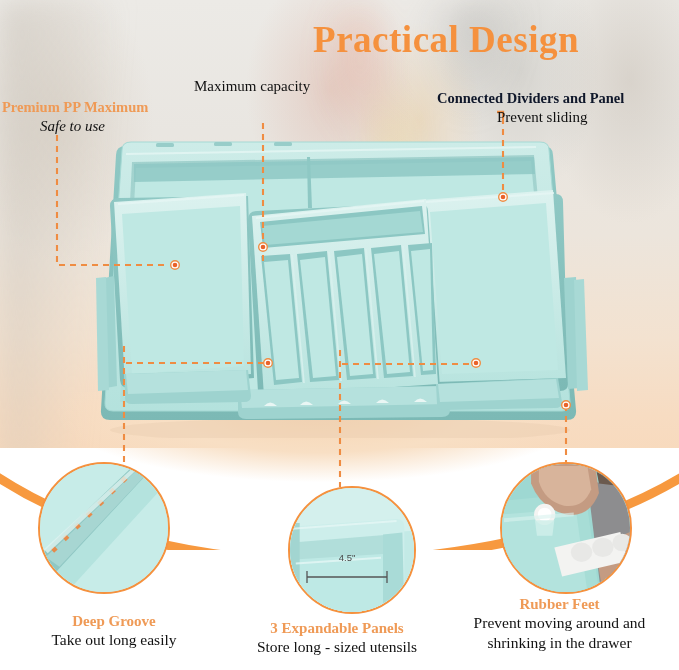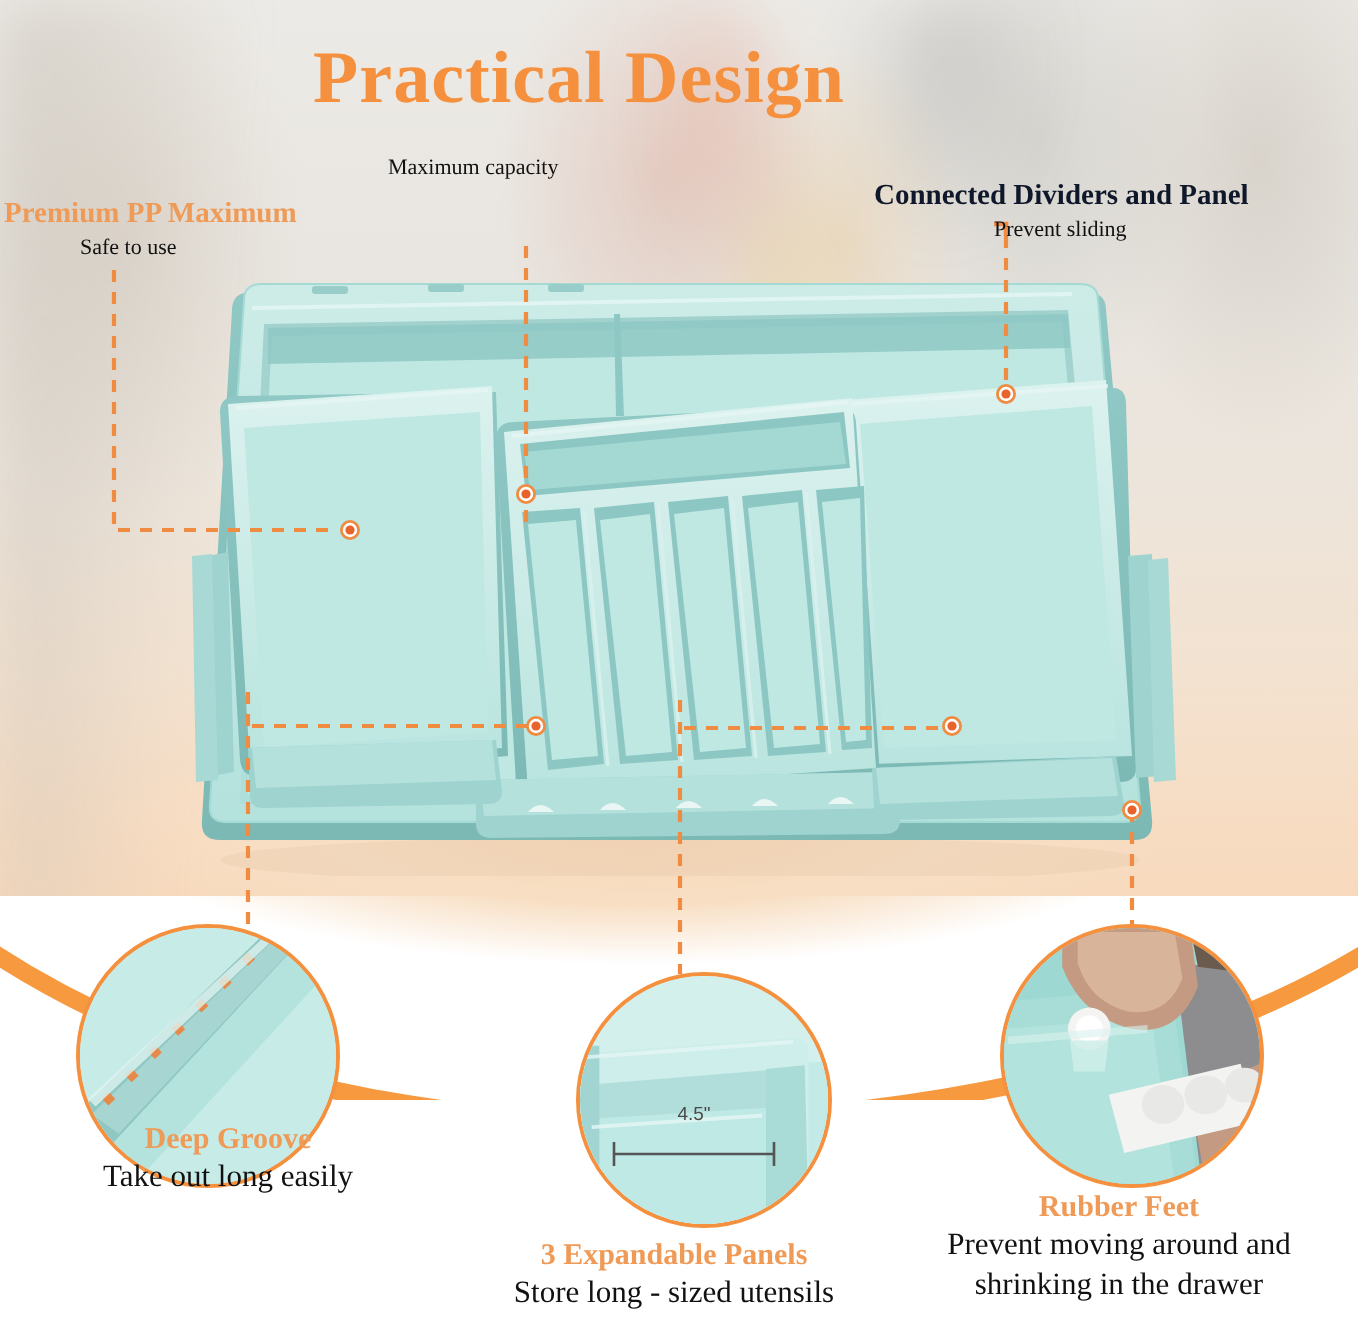--- a/index.html
+++ b/index.html
@@ -43,44 +43,44 @@
     position:absolute; left:-20px; top:392px; width:720px; height:150px;
     background:radial-gradient(340px 90px at 340px 20px, #f6d6b4 0%, #f8dfc4 45%, rgba(255,255,255,0) 78%);
   }
 
   
   .arc{ position:absolute; left:0; top:430px; width:679px; height:120px; }
 
   
   .title{
     position:absolute; left:0; top:18px; width:579px;
-    text-align:center;
+    text-align:right;
     font-family:"Liberation Serif", serif;
     font-weight:bold; font-size:37px; letter-spacing:.5px;
     color:#f5913e;
   }
 
   
   .lbl{ position:absolute; font-family:"Liberation Serif", serif; }
   .lbl .head{ color:#ef9a56; font-weight:bold; font-size:14.5px; white-space:nowrap; }
-  .lbl .sub { color:#111111; font-size:11px; white-space:nowrap; margin-top:2px; }
+  .lbl .sub { color:#111111; font-size:15px; white-space:nowrap; margin-top:2px; }
 
   #cal-premium { left:2px;  top:99px; }
-  #cal-premium .sub{ margin-left:38px; }
+  #cal-premium .sub{ margin-left:38px;font-style:italic; }
   #cal-compart { left:202px; top:76px; }
   #cal-compart .sub{ margin-left:-8px; }
   #cal-connect { left:437px; top:90px; }
   #cal-connect .head{ color:#0f172a; }
   #cal-connect .sub{ margin-left:60px; }
 
   
   .blbl{ position:absolute; text-align:center; font-family:"Liberation Serif", serif; }
   .blbl .head{ color:#ef9a56; font-weight:bold; font-size:15px; white-space:nowrap; }
   .blbl .sub { color:#111; font-size:15.5px; line-height:1.28; white-space:nowrap; }
-  #blb-groove { left:0px;   top:562px; width:228px; }
+  #blb-groove { left:0px;   top:613px; width:228px; }
   #blb-panels { left:216px; top:620px; width:242px;text-align:center; }
   #blb-feet   { left:440px; top:596px; width:239px; }
 
   
   .circle{
     position:absolute; border-radius:50%;
     border:2.4px solid #f5913e;
     overflow:hidden;
     background:#cdeeea;
   }

